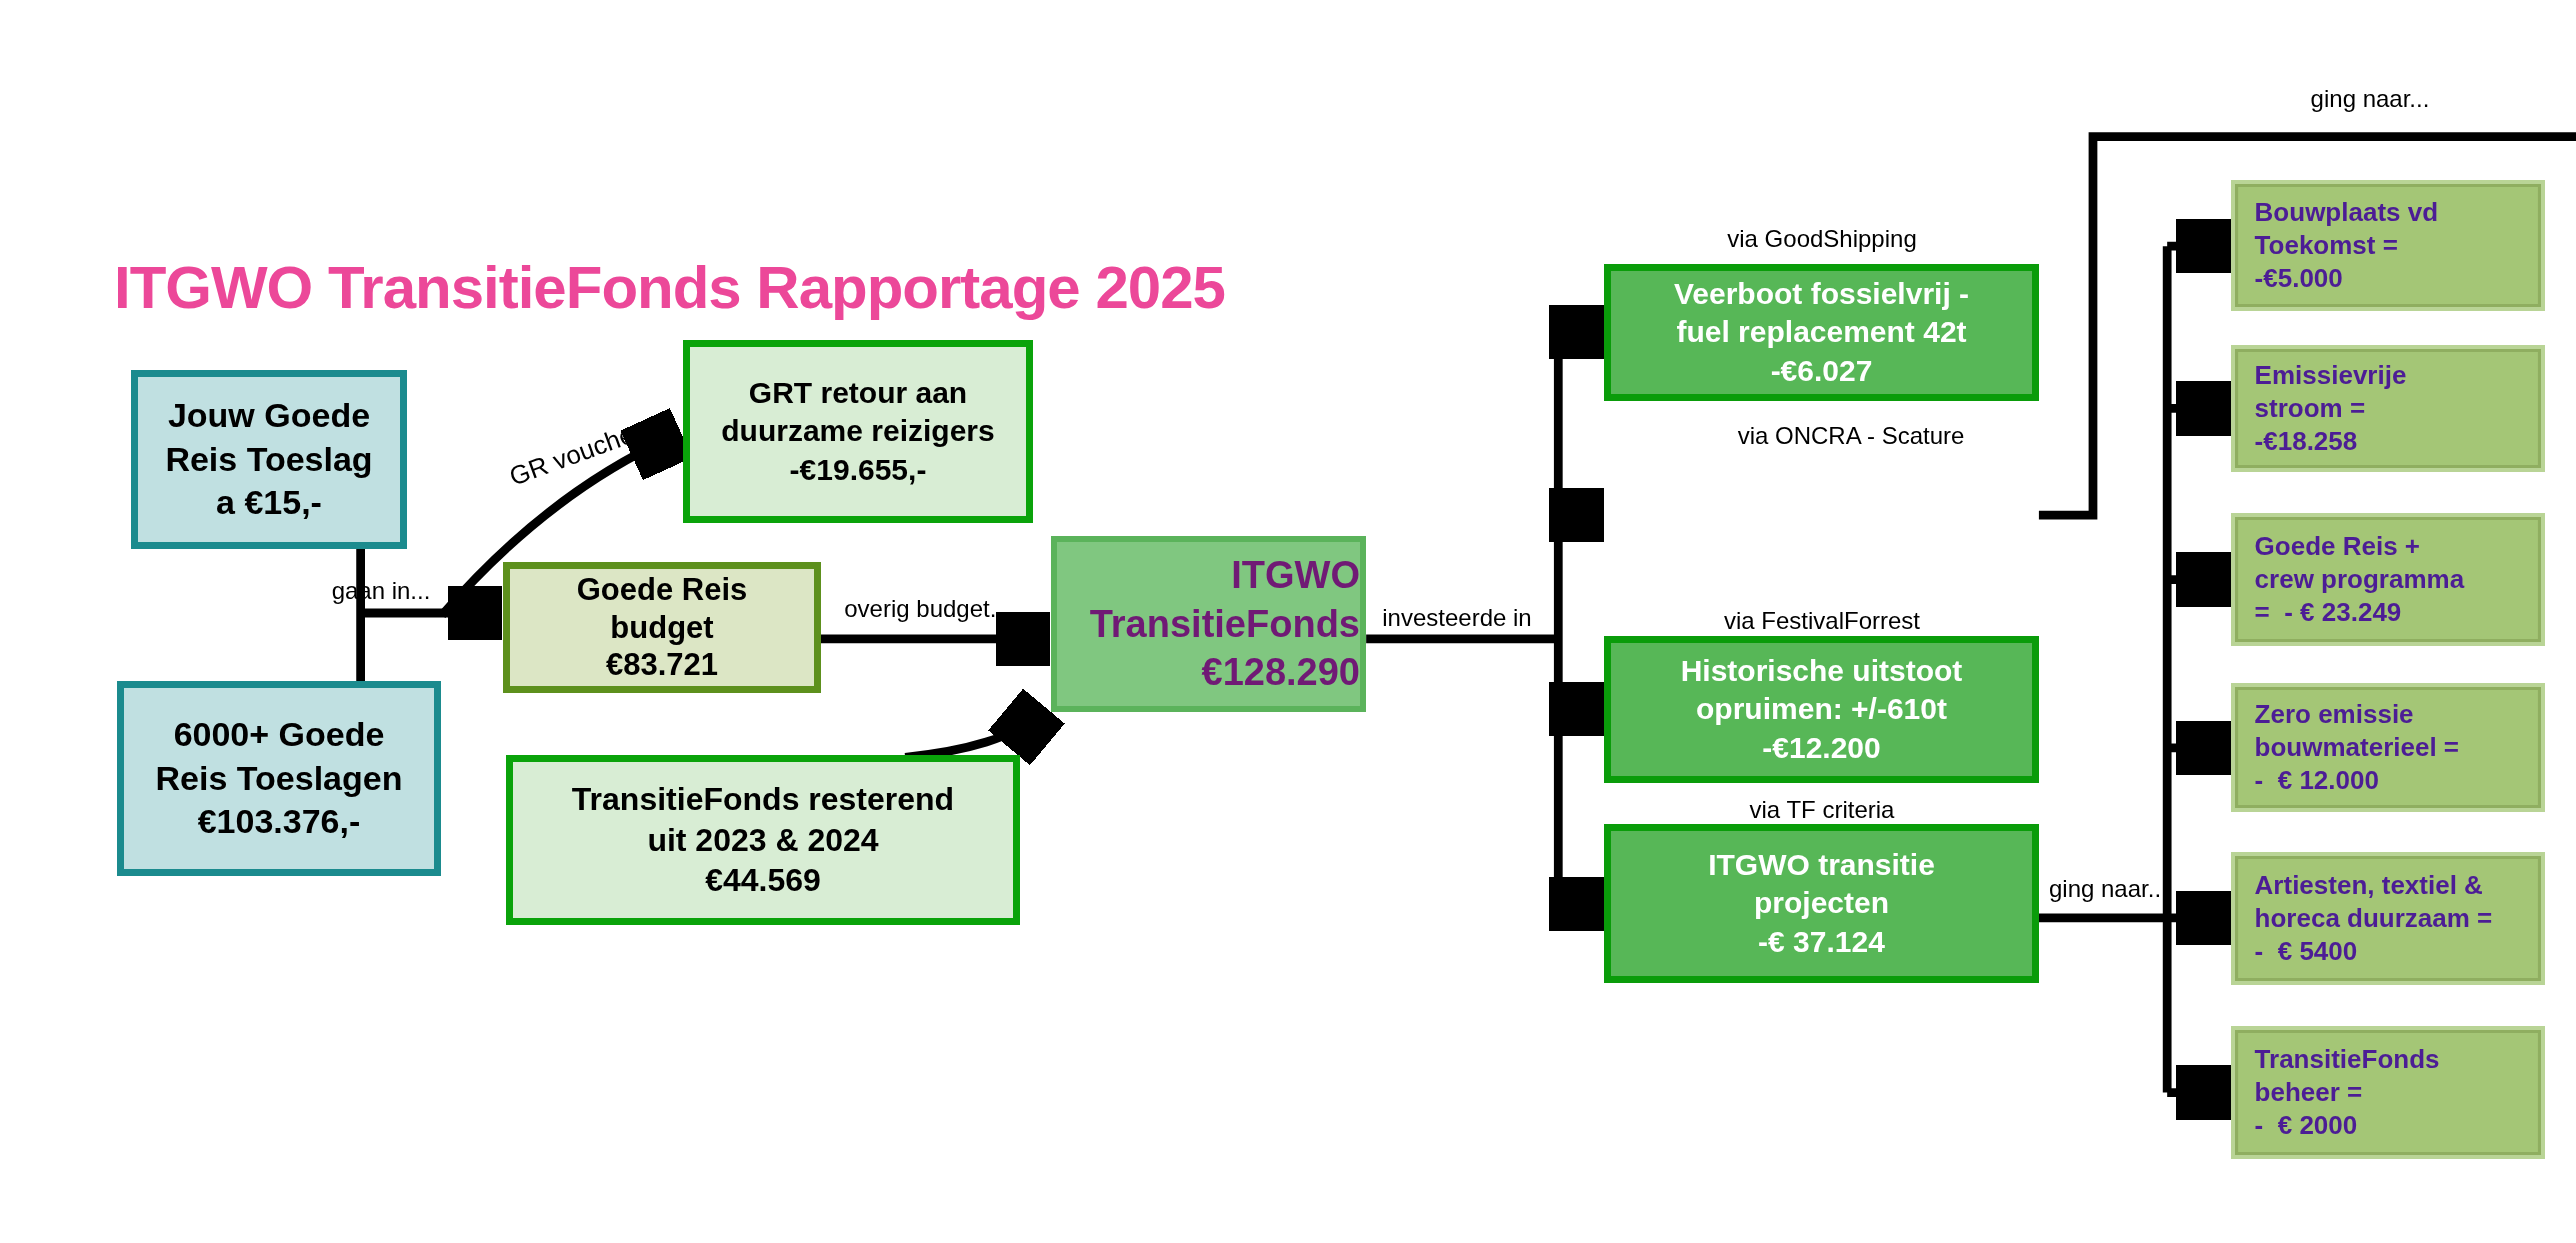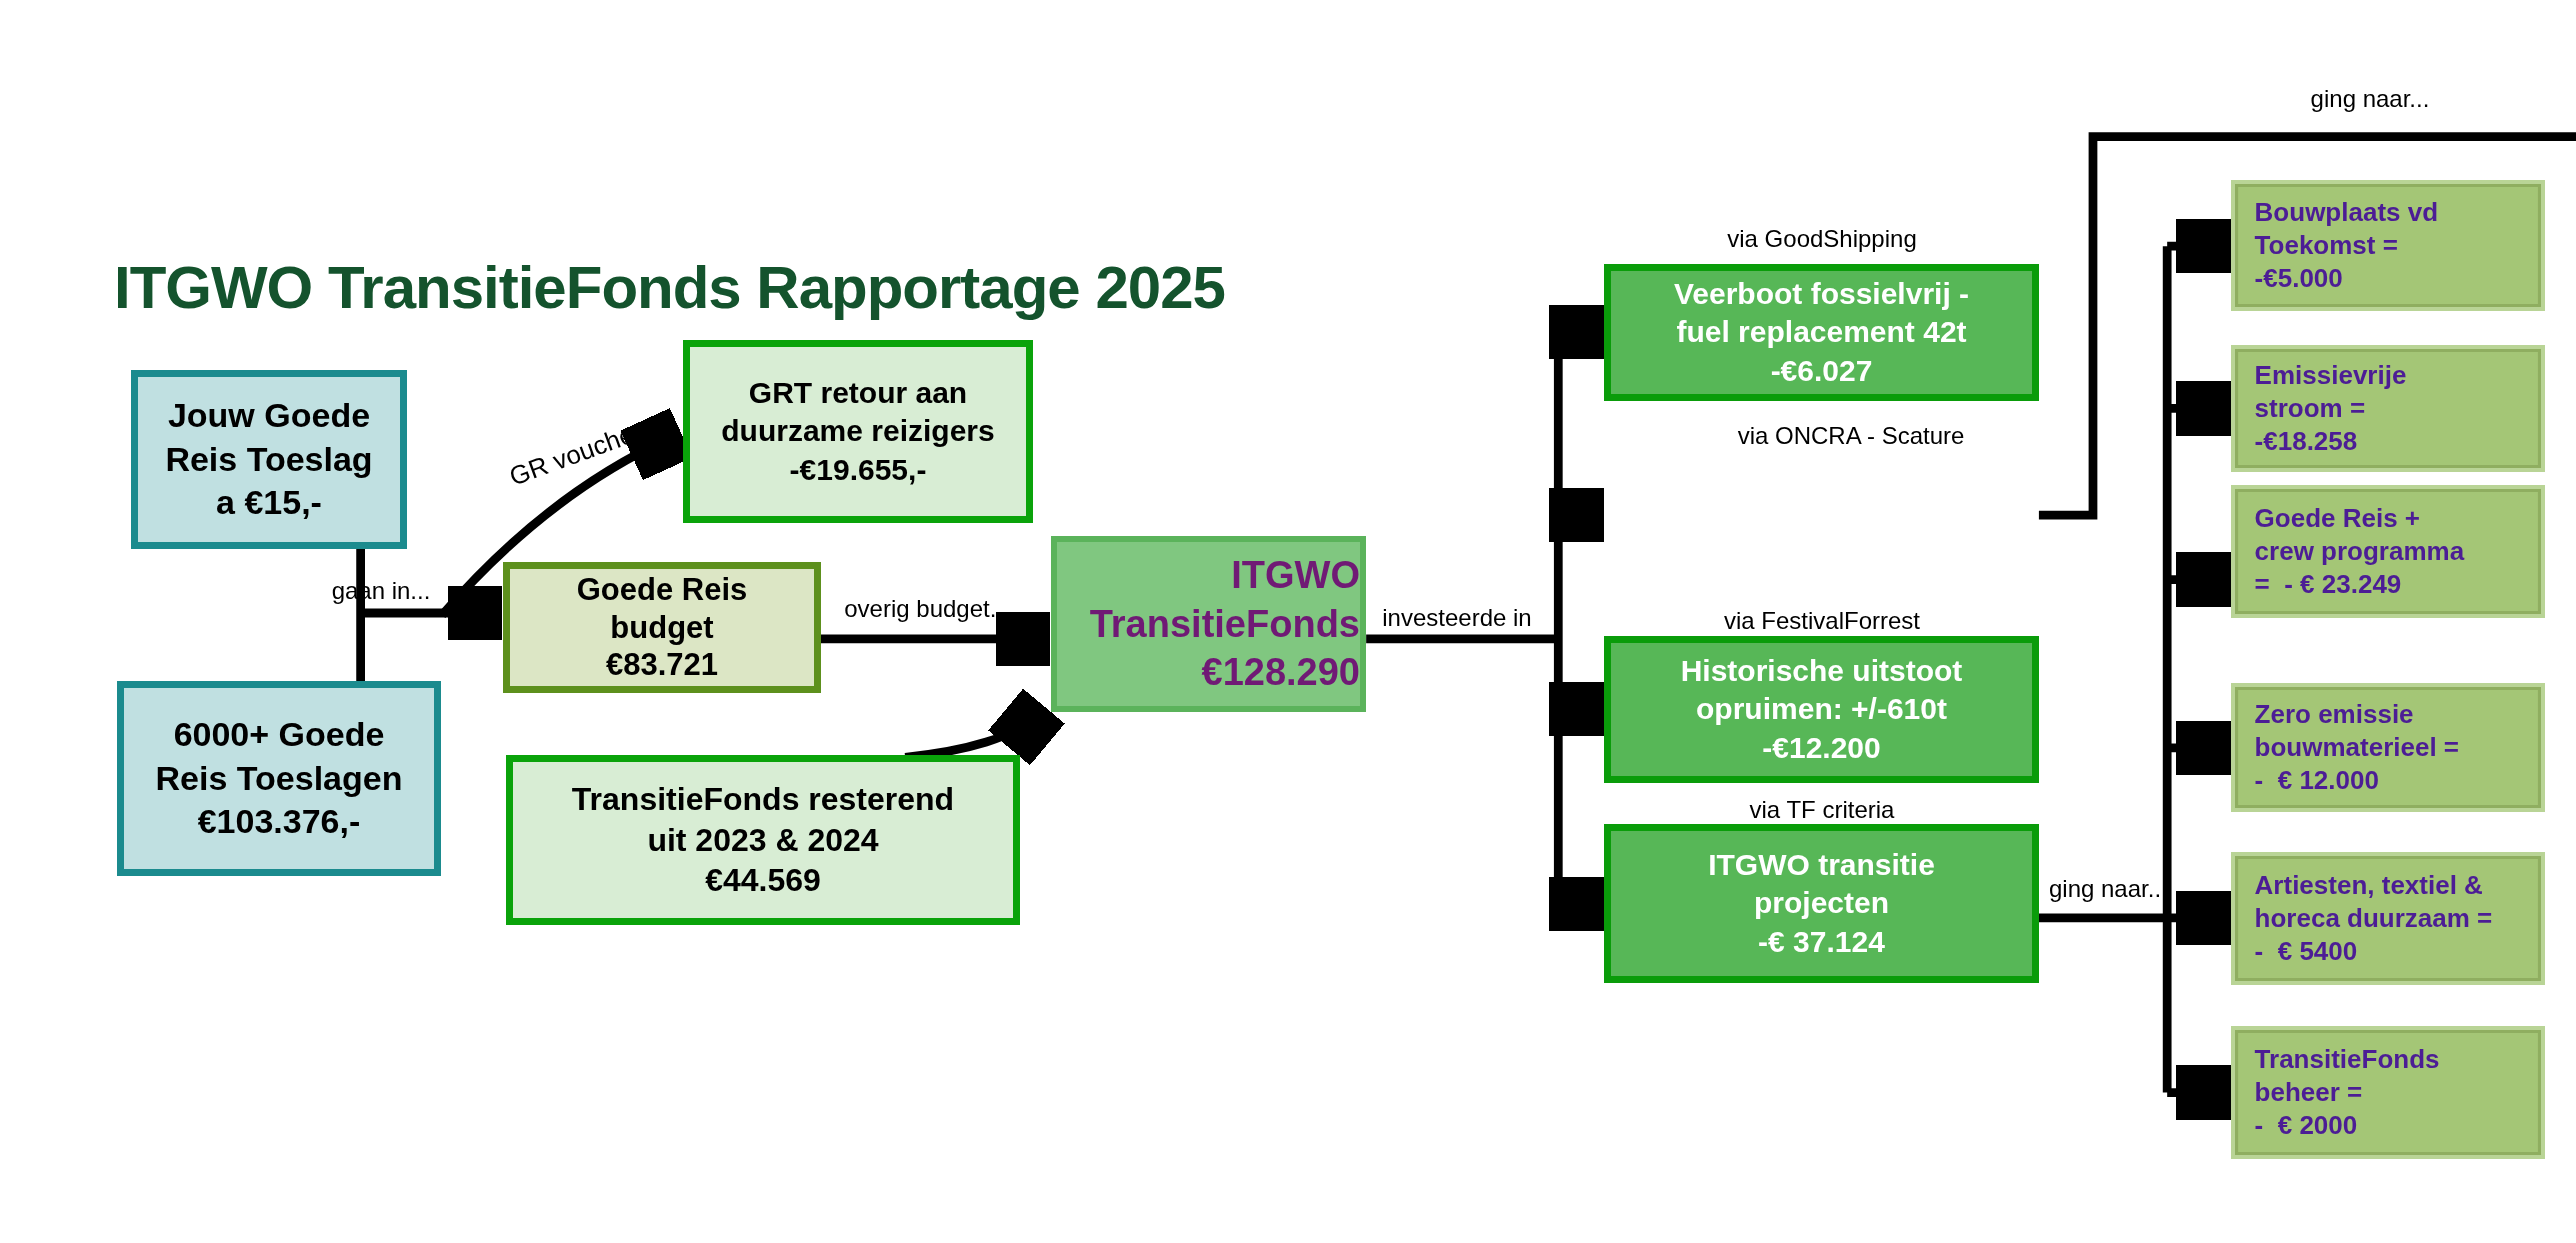--- a/index.html
+++ b/index.html
@@ -7,21 +7,21 @@
     position:relative;
     width:3216px;height:1243px;
     background:#ffffff;
     font-family:"Liberation Sans","DejaVu Sans",sans-serif;
     overflow:hidden;
   }
   #connector-layer{position:absolute;left:0;top:0;width:3216px;height:1243px;}
   #connector-layer path{stroke:#000;stroke-width:17;fill:none;}
   .title{
     position:absolute;left:114px;top:253px;
-    font-size:60px;font-weight:bold;color:#14532d;letter-spacing:-1px;white-space:nowrap;
+    font-size:60px;font-weight:bold;color:#ec4899;letter-spacing:-1px;white-space:nowrap;
   }
   .box{
     position:absolute;box-sizing:border-box;
     display:flex;align-items:center;justify-content:center;
     text-align:center;font-weight:bold;color:#000;
   }
   .box span{white-space:pre-wrap;line-height:1.28;display:block;width:100%;}
   
   .teal-left{background:#c0e0e1;border:7.2px solid #1b8b8e;font-size:34px;}
   
@@ -144,21 +144,21 @@
   <div class="box olive" style="left:2231px;top:180px;width:314px;height:131px;">
     <span>Bouwplaats vd
 Toekomst =
 -€5.000</span>
   </div>
   <div class="box olive" style="left:2231px;top:345px;width:314px;height:127px;">
     <span>Emissievrije
 stroom =
 -€18.258</span>
   </div>
-  <div class="box olive" style="left:2231px;top:485px;width:314px;height:133px;">
+  <div class="box olive" style="left:2231px;top:513px;width:314px;height:133px;">
     <span>Goede Reis +
 crew programma
 =  - € 23.249</span>
   </div>
   <div class="box olive" style="left:2231px;top:683px;width:314px;height:129px;">
     <span>Zero emissie
 bouwmaterieel =
 -  € 12.000</span>
   </div>
   <div class="box olive" style="left:2231px;top:852px;width:314px;height:133px;">

